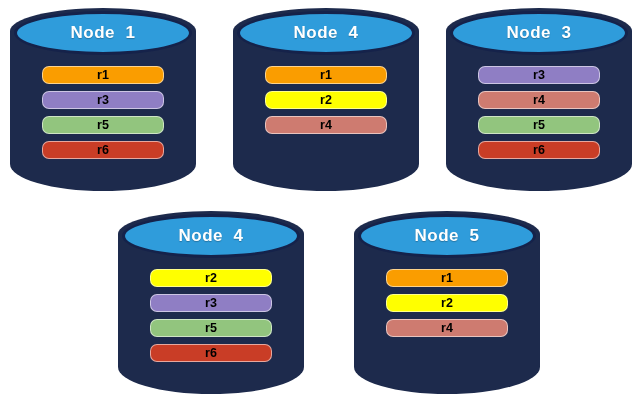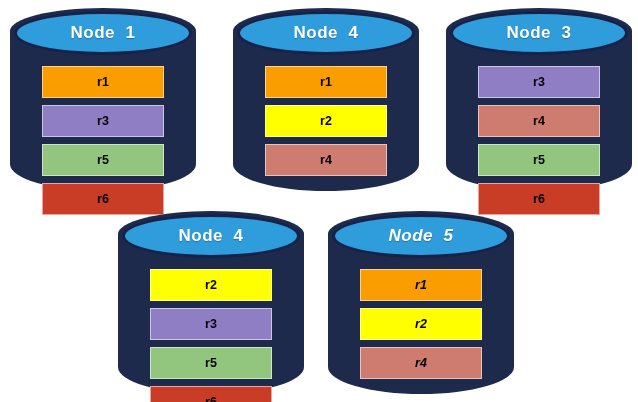--- a/index.html
+++ b/index.html
@@ -50,24 +50,24 @@
   .bars {
     position: absolute;
     top: 58px; left: 0; right: 0;
     display: flex;
     flex-direction: column;
     align-items: center;
     gap: 7px;
   }
   .bar {
     width: 122px;
-    height: 32px;
+    height: 18px;
     box-sizing: border-box;
     border: 1px solid rgba(255,255,255,0.55);
-    border-radius: 0;
+    border-radius: 7px;
     display: flex;
     align-items: center;
     justify-content: center;
   }
   .bar span {
     font-size: 12.5px;
     font-weight: bold;
     line-height: 1;
     color: var(--replica-text-color);
   }
@@ -146,21 +146,21 @@
           <span>r3</span>
         </div>
         <div class="bar" style="background: rgb(146, 197, 126);">
           <span>r5</span>
         </div>
         <div class="bar" style="background: rgb(201, 61, 38);">
           <span>r6</span>
         </div>
       </div>
     </div>
-    <div class="node" style="left: 328px; top: 211px; font-style: italic;">
+    <div class="node" style="left: 354px; top: 211px;">
       <div class="cyl-body"></div>
       <div class="cyl-top">
         <span class="node-title">Node  5</span>
       </div>
       <div class="bars">
         <div class="bar" style="background: rgb(250, 157, 0);">
           <span>r1</span>
         </div>
         <div class="bar" style="background: rgb(255, 255, 0);">
           <span>r2</span>

